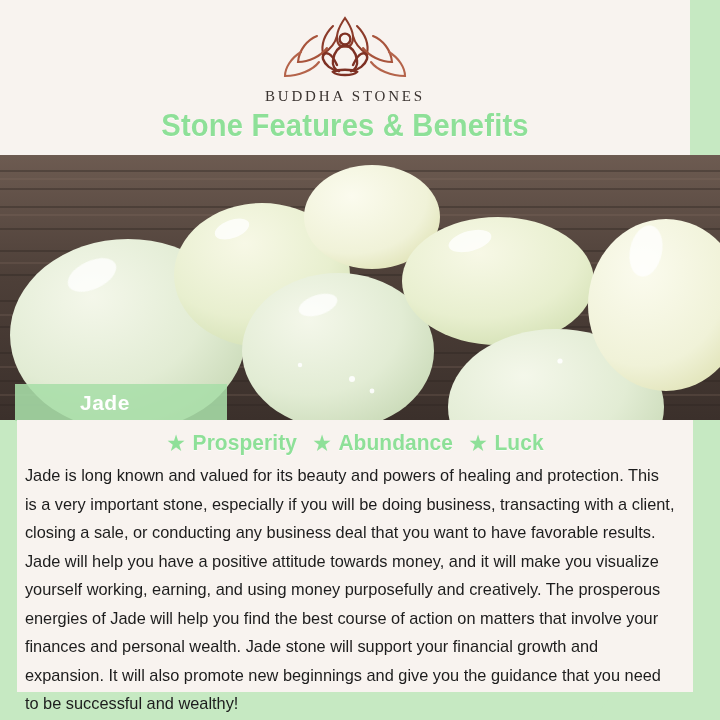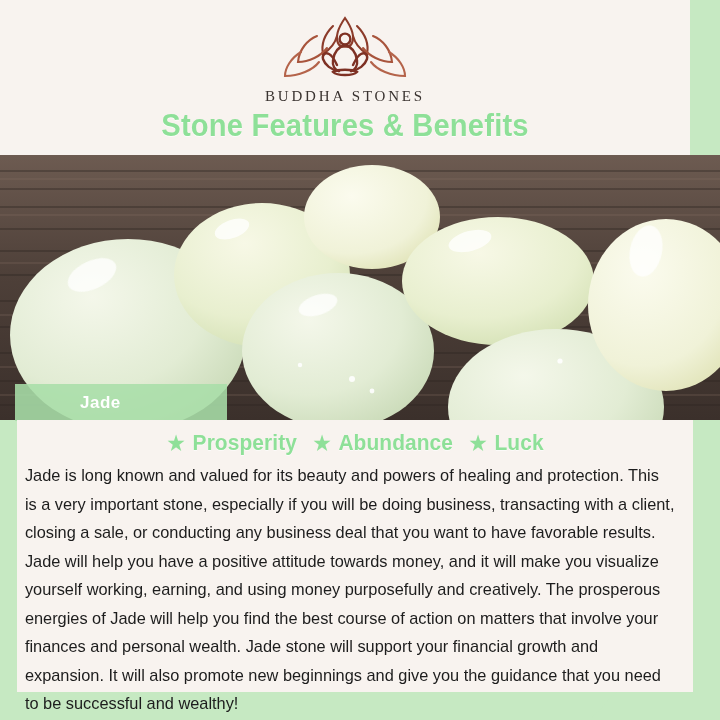--- a/index.html
+++ b/index.html
@@ -71,21 +71,21 @@
   }
   .photo svg{display:block;width:720px;height:265px;}
   
   .jade-tag{
     position:absolute;left:15px;top:384px;width:212px;height:37px;
     background:rgba(168,222,168,.88);
     display:flex;align-items:center;
   }
   .jade-tag span{
     margin-left:65px;
-    color:#ffffff;font-size:17px;font-weight:700;letter-spacing:.5px;
+    color:#ffffff;font-size:21px;font-weight:700;letter-spacing:.5px;
   }
   
   .benefits{
     position:absolute;left:17px;top:430px;width:676px;
     display:flex;justify-content:center;align-items:center;gap:16px;
     transform:scaleX(.95);
   }
   .benefit{display:flex;align-items:center;gap:7px;}
   .star{color:#8ee098;font-size:23px;line-height:1;}
   .benefit-label{

